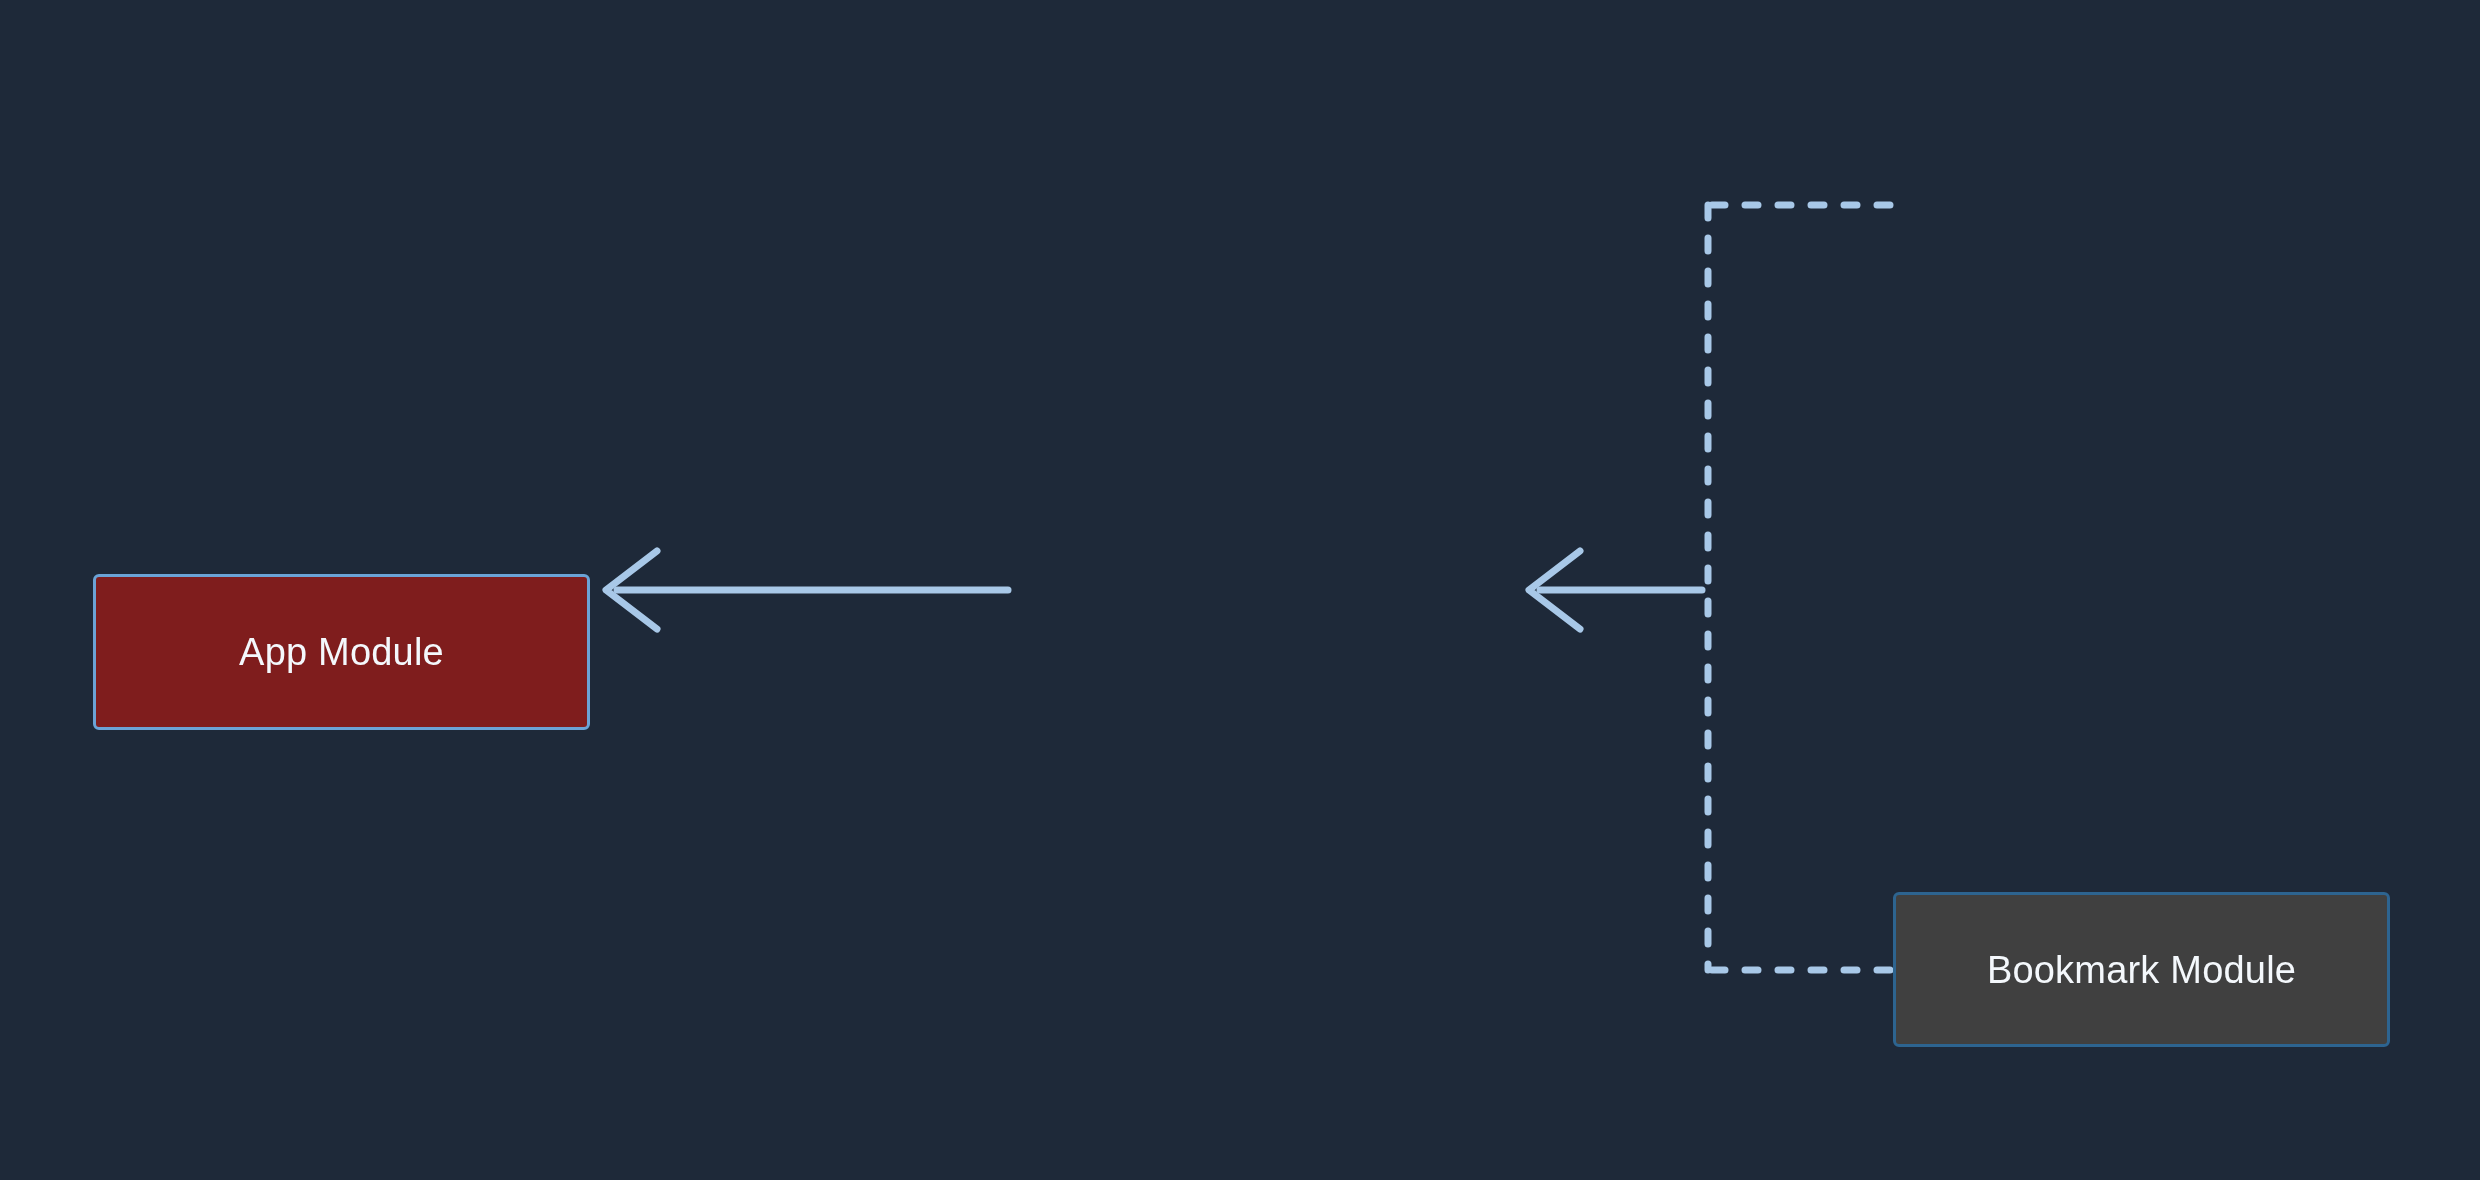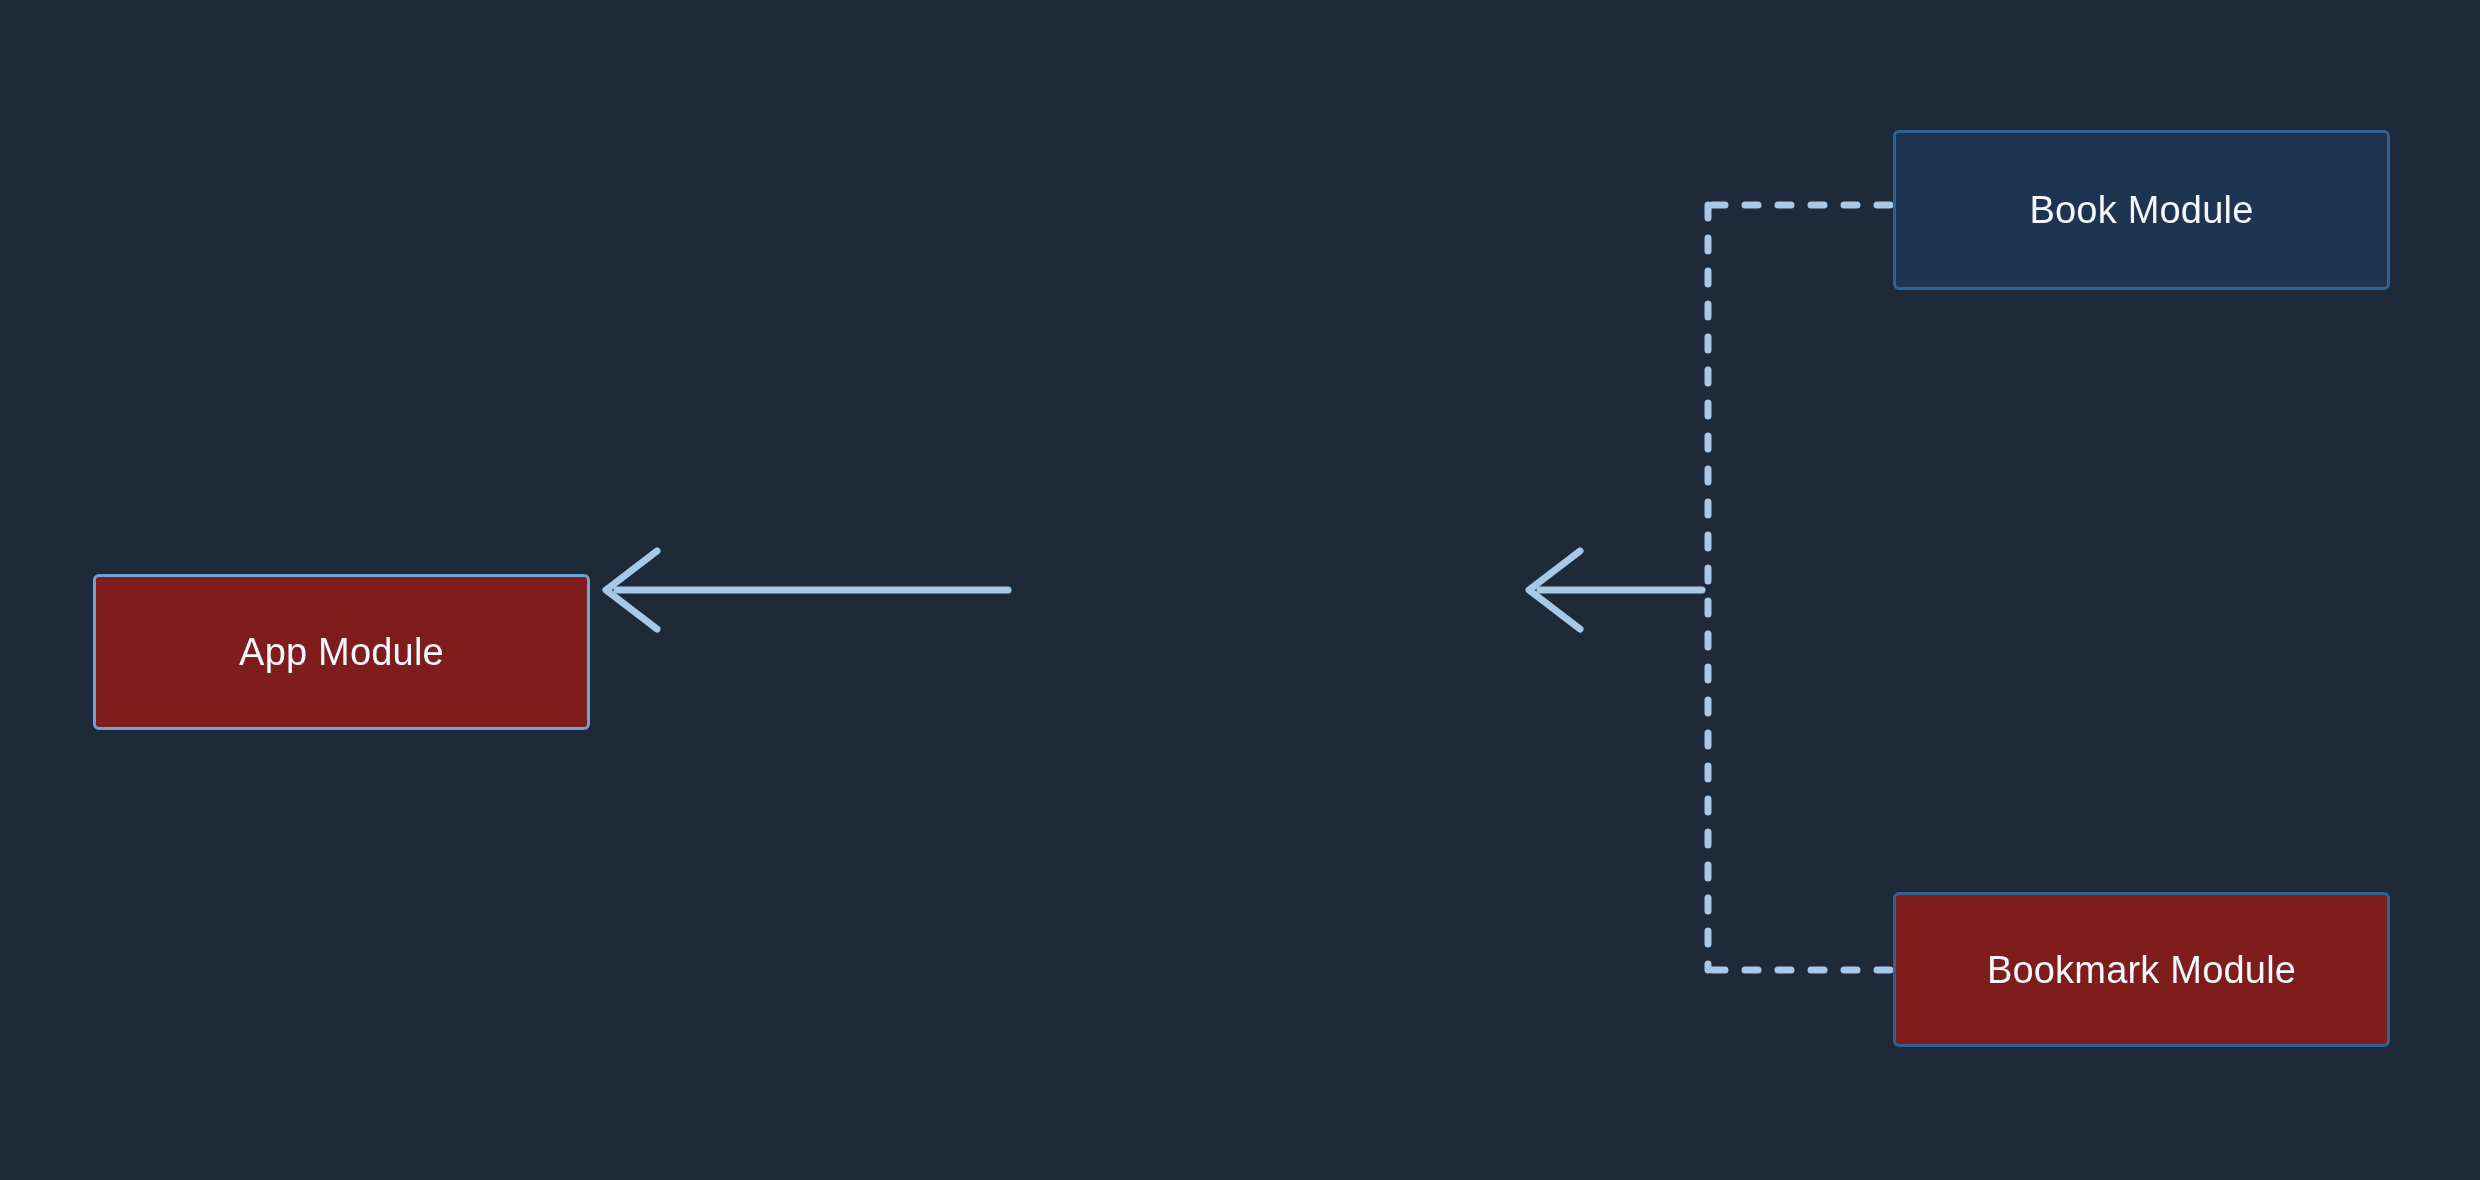--- a/index.html
+++ b/index.html
@@ -57,21 +57,21 @@
   }
   .node-book {
     left: 1893px; top: 130px;
     width: 497px; height: 160px;
     background: #1d3550;
     border-color: #2d6490;
   }
   .node-bookmark {
     left: 1893px; top: 892px;
     width: 497px; height: 155px;
-    background: #7f1d1d;
+    background: #404040;
     border-color: #2d6490;
   }
 </style>
 </head>
 <body>
 
 <div id="canvas">
 
   <svg id="edge-layer" width="2480" height="1180" viewBox="0 0 2480 1180" xmlns="http://www.w3.org/2000/svg">
 
@@ -90,21 +90,18 @@
     <line x1="1712" y1="205" x2="1890" y2="205" stroke="#a8c8e8" stroke-width="7" stroke-linecap="round" stroke-dasharray="13 20"></line>
 
     <line x1="1712" y1="970" x2="1890" y2="970" stroke="#a8c8e8" stroke-width="7" stroke-linecap="round" stroke-dasharray="13 20"></line>
   </svg>
 
   <div class="node node-app">
     <span class="node-label">App Module</span>
   </div>
 
 
-  <div class="node node-book">
-    <span class="node-label">Book Module</span>
-  </div>
 
   <div class="node node-bookmark">
     <span class="node-label">Bookmark Module</span>
   </div>
 
 </div>
 
 </body></html>

